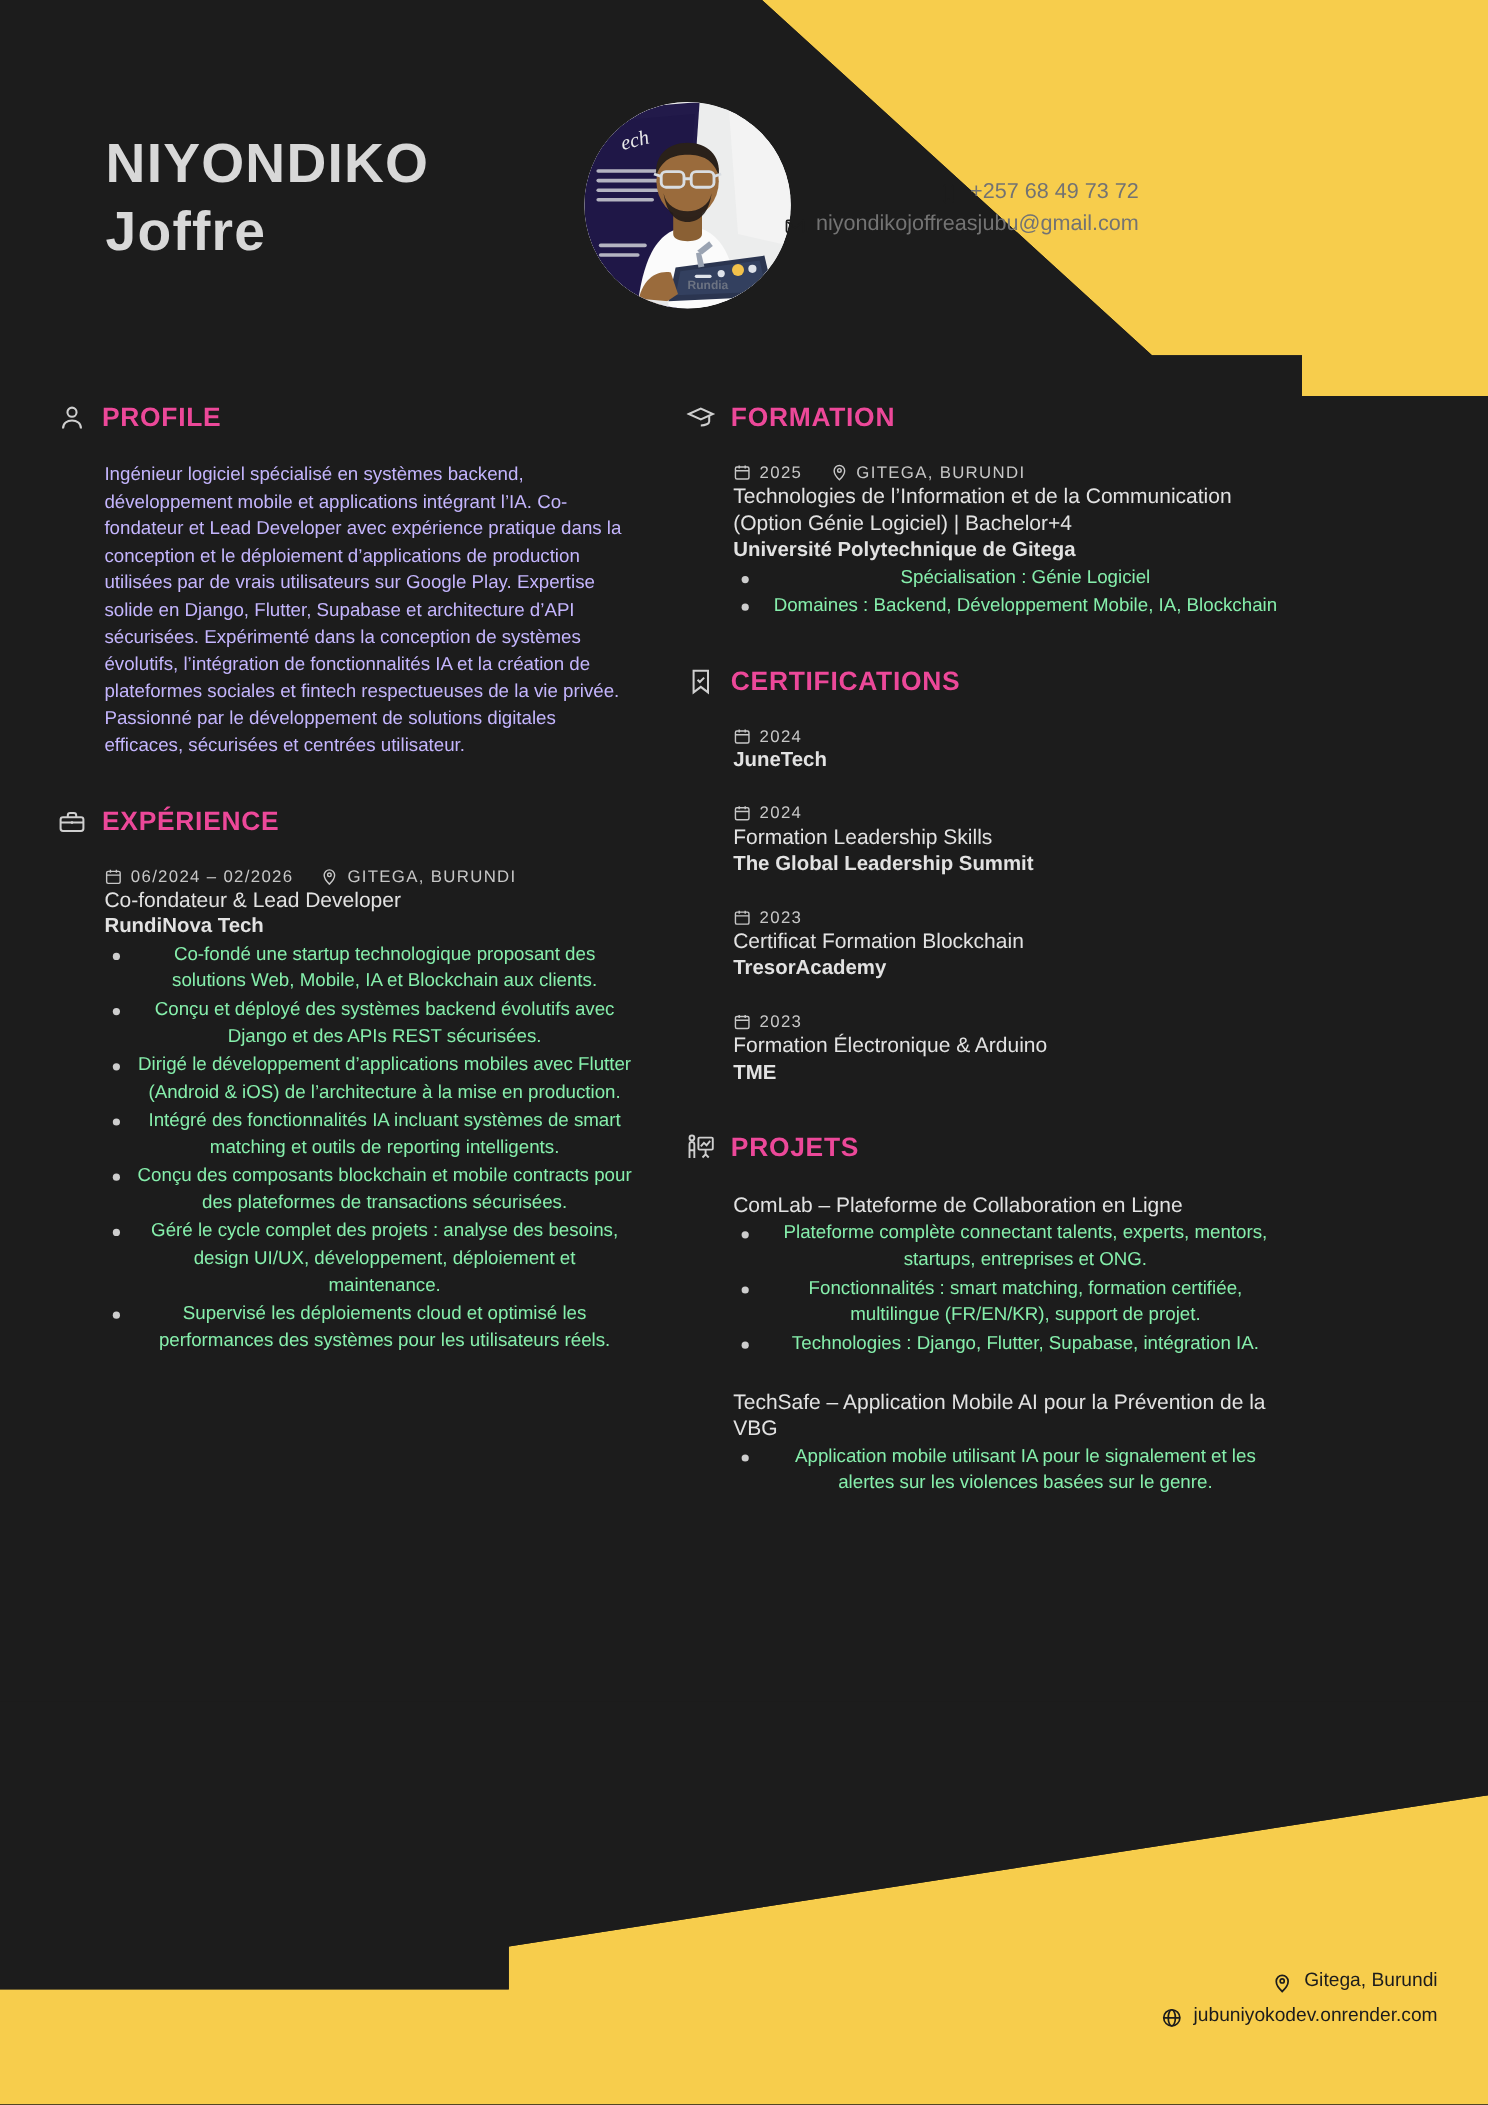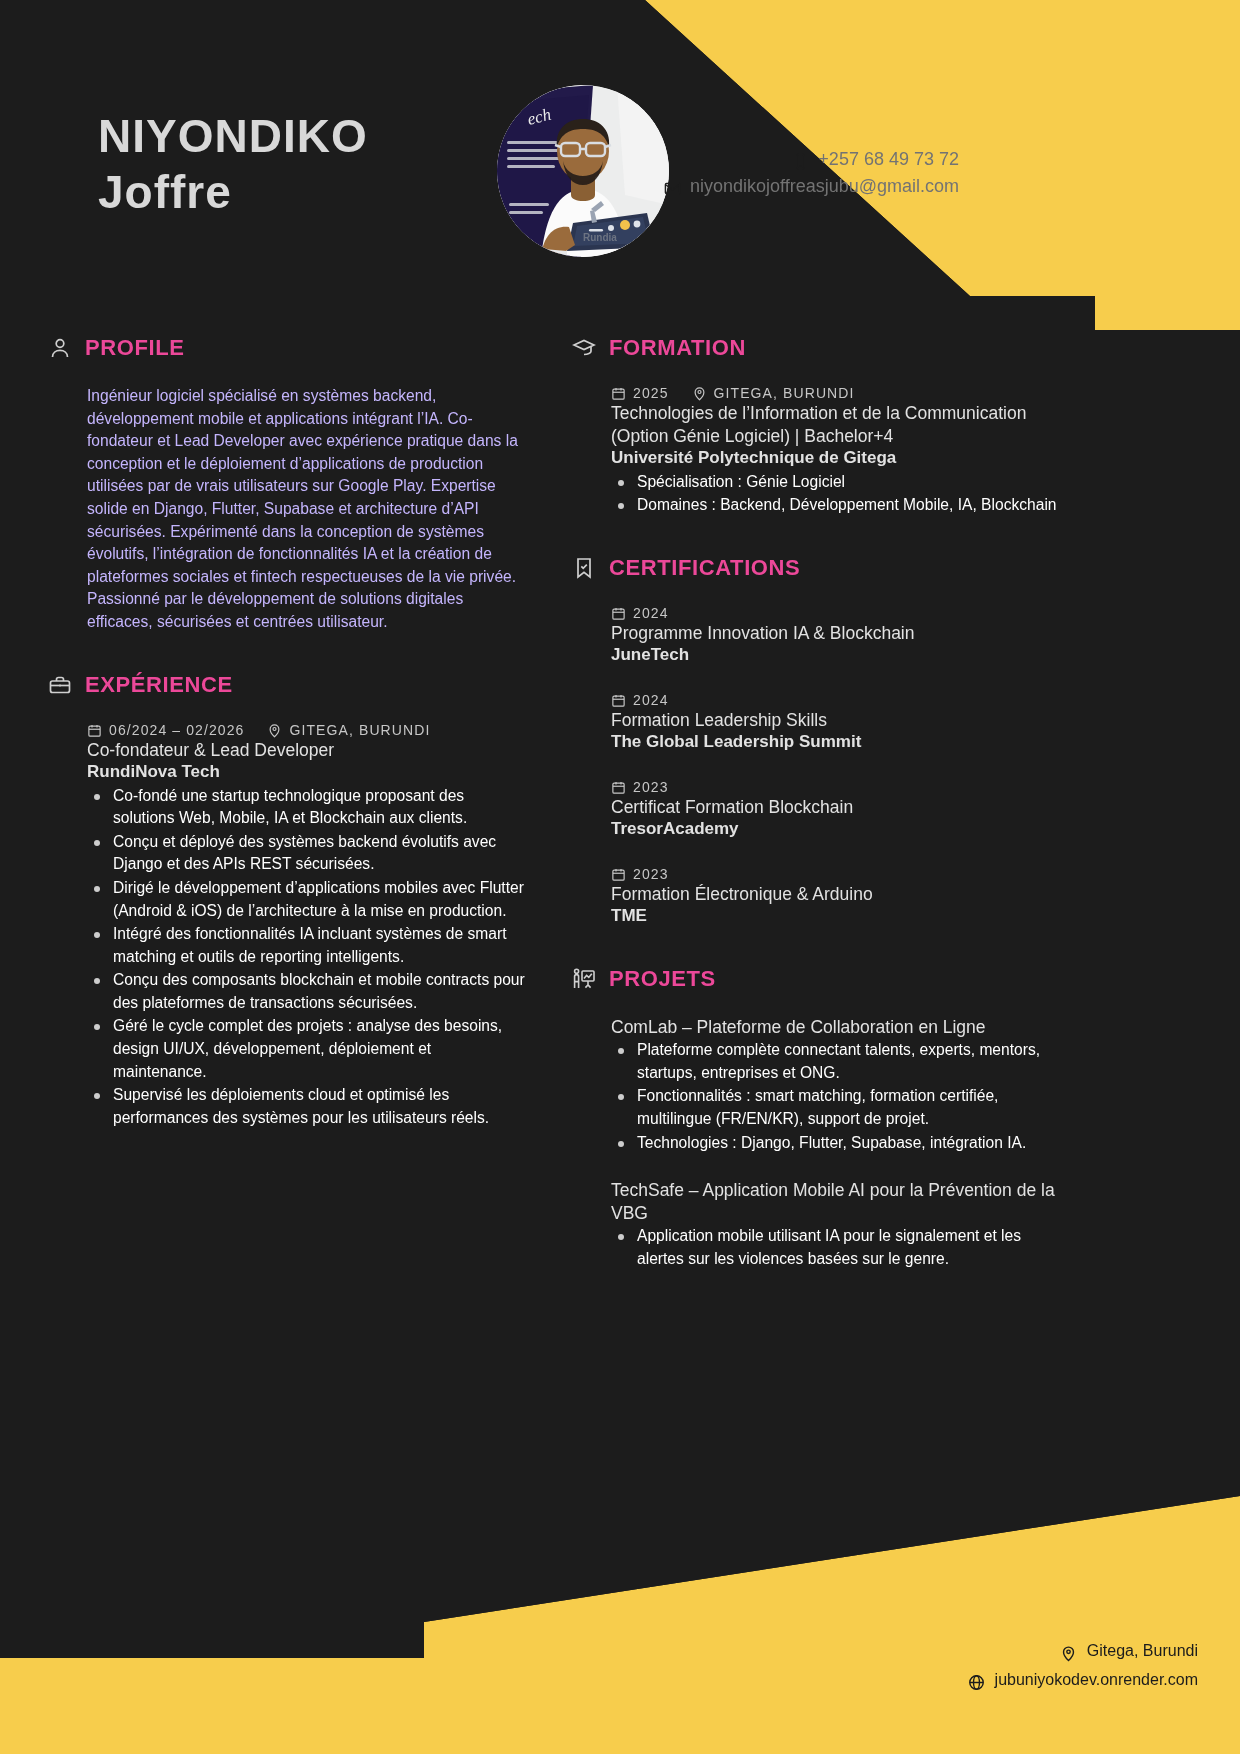--- a/index.html
+++ b/index.html
@@ -9,21 +9,21 @@
     background:#1c1c1c;
     color:#d7d7d7;
     position:relative;
     overflow:hidden;
   }
 
   
   #page { position:relative; width:1240px; height:1754px; background:#1c1c1c; overflow:hidden; }
 
   
-  .hdr { position:absolute; left:0; top:0; width:991px; height:330px;margin-left:10px; }
+  .hdr { position:absolute; left:0; top:0; width:991px; height:330px; }
   .hdr-yellow {
     position:absolute; left:0; top:0; width:1240px; height:330px;
     background:#f7cd4c;
     clip-path: polygon(635px 0px, 1240px 0px, 1240px 330px, 1085px 330px, 1085px 296px, 960px 296px);
   }
   .hdr-dark {
     position:absolute; left:0; top:0; width:1240px; height:330px;
     background:#1c1c1c;
     clip-path: polygon(0 0, 635px 0, 960px 296px, 1085px 296px, 1085px 330px, 0 330px);
   }
@@ -68,21 +68,21 @@
   .meta { display:flex; align-items:flex-end; gap:7px; font-size:14px; letter-spacing:1.1px; color:#c7c7c7; margin-bottom:1px; }
   .meta .mi { width:15px; height:15px; flex:0 0 15px; }
   .meta .sp { width:9px; }
 
   .ttl { font-size:17.5px; font-weight:400; color:#e2e2e2; line-height:22.5px; }
   .sub { font-size:17px; font-weight:700; color:#e2e2e2; line-height:22.5px; }
 
   ul.bl { list-style:none; margin:0; padding:0; }
   ul.bl li {
     position:relative; padding-left:26px;
-    font-size:15.6px; line-height:22.6px; color:#ffffff; margin-top:1px;
+    font-size:15.6px; line-height:22.6px; color:#86efac; margin-top:1px;text-align:center;
   }
   ul.bl li:before {
     content:""; position:absolute; left:7px; top:9px;
     width:6px; height:6px; border-radius:50%; background:#cdcdcd;
   }
 
   .entry { margin-bottom:25px; }
   .entry:last-child { margin-bottom:0; }
   .sec { margin-bottom:38px; }
 
@@ -332,21 +332,20 @@
             <span class="mi">
               <svg viewBox="0 0 24 24" fill="none" stroke="#c7c7c7" stroke-width="1.9">
                   <rect x="3" y="5" width="18" height="16" rx="2"></rect>
                   <path d="M3 10h18"></path>
                   <path d="M8 3v4"></path>
                   <path d="M16 3v4"></path>
                 </svg>
             </span>
             <span>2024</span>
           </div>
-          <div class="ttl">Programme Innovation IA &amp; Blockchain</div>
           <div class="sub">JuneTech</div>
         </div>
         <div class="entry">
           <div class="meta">
             <span class="mi">
               <svg viewBox="0 0 24 24" fill="none" stroke="#c7c7c7" stroke-width="1.9">
                   <rect x="3" y="5" width="18" height="16" rx="2"></rect>
                   <path d="M3 10h18"></path>
                   <path d="M8 3v4"></path>
                   <path d="M16 3v4"></path>

